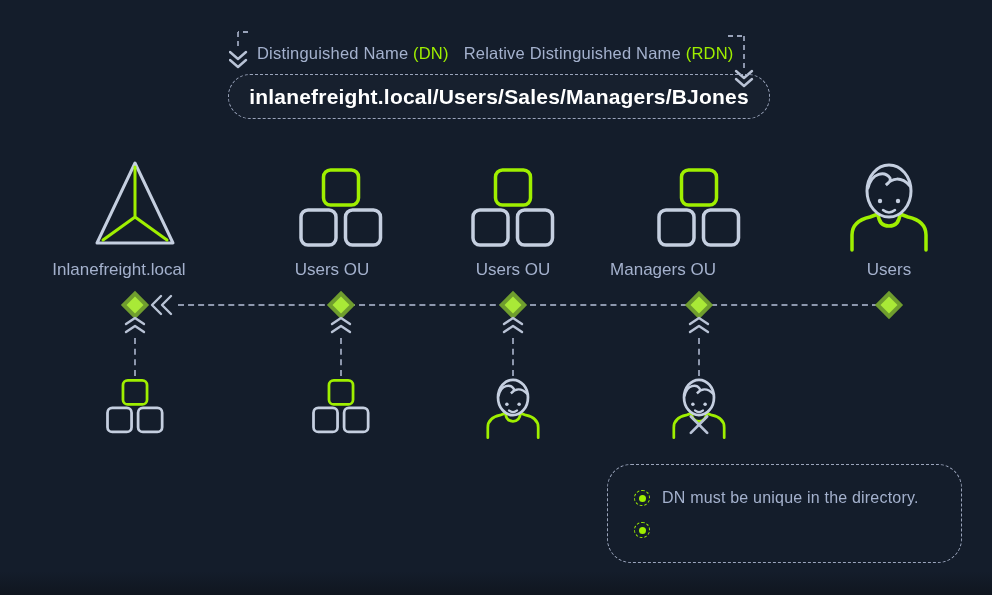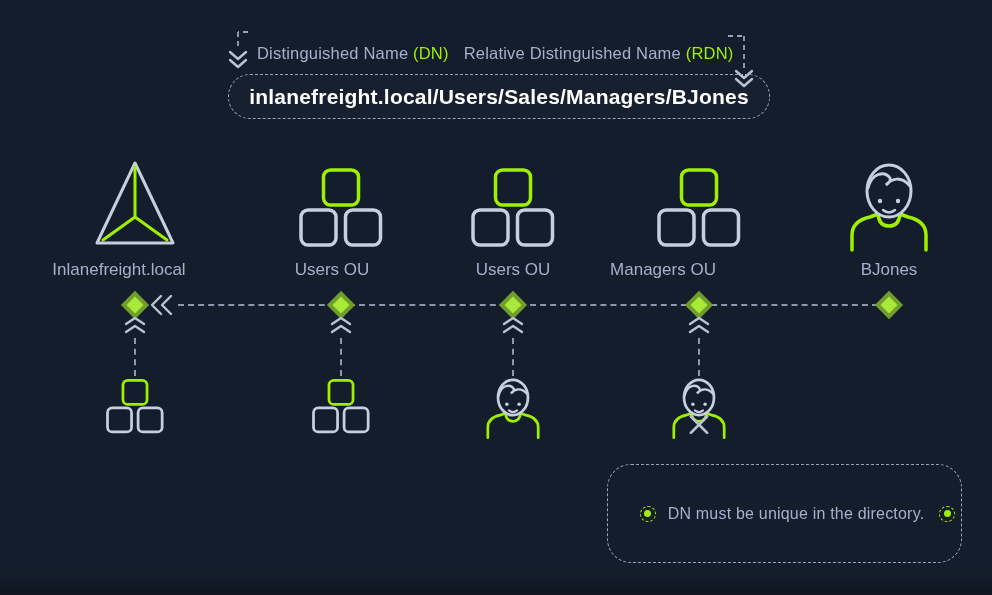--- a/index.html
+++ b/index.html
@@ -25,21 +25,21 @@
   .node-label{top:260px;transform:translateX(-50%);font-size:17px;font-weight:500;
     color:#a4b1cd;white-space:nowrap;}
   
   .h-line{left:178px;top:304px;width:700px;height:0;border-top:2px dashed #8d97ad;}
   .v-line{width:0;height:38px;top:338px;border-left:2px dashed #8d97ad;}
   
   .diamond{width:20px;height:20px;top:295px;transform:rotate(45deg);background:#6f9d2e;}
   .diamond::after{content:"";position:absolute;inset:4px;background:#a9e937;}
   
   .notes{left:607px;top:464px;width:355px;height:99px;border:1.5px dashed #9aa4bb;
-    border-radius:24px;display:flex;justify-content:center;
+    border-radius:24px;display:flex;flex-direction:column;justify-content:center;
     gap:15px;padding:0 0 0 26px;box-sizing:border-box;}
   .note-row{display:flex;align-items:center;gap:12px;}
   .bullet{width:14px;height:14px;border:1.5px dashed #9fef00;border-radius:50%;
     display:flex;align-items:center;justify-content:center;flex:none;}
   .bullet .dot{width:7px;height:7px;border-radius:50%;background:#9fef00;}
   .note-text{font-size:16px;color:#a4b1cd;letter-spacing:.2px;white-space:nowrap;}
 </style>
 </head>
 <body>
 
@@ -101,21 +101,21 @@
     <path d="M23,30 C27,14 40,13 45,20 C46,22 44,25 41,27 C47,20 56,18 65,28" fill="none" stroke="#c5cfe0" stroke-width="3" stroke-linecap="round"></path>
     <circle cx="35" cy="43" r="2.2" fill="#c5cfe0"></circle>
     <circle cx="53" cy="43" r="2.2" fill="#c5cfe0"></circle>
     <path d="M38,52 Q44,57 50,52" fill="none" stroke="#c5cfe0" stroke-width="2.5" stroke-linecap="round"></path>
   </svg>
 
   <div class="abs node-label" style="left:119px">Inlanefreight.local</div>
   <div class="abs node-label" style="left:332px">Users OU</div>
   <div class="abs node-label" style="left:513px">Users OU</div>
   <div class="abs node-label" style="left:663px">Managers OU</div>
-  <div class="abs node-label" style="left:889px">BJones</div>
+  <div class="abs node-label" style="left:889px">Users</div>
 
   <div class="abs h-line"></div>
 
   <svg class="abs" style="left:150px;top:294px" width="24" height="22">
     <polyline class="chev" points="11,2 2,11 11,20"></polyline>
     <polyline class="chev" points="21,2 12,11 21,20"></polyline>
   </svg>
 
   <div class="abs diamond" style="left:125px"></div>
   <div class="abs diamond" style="left:331px"></div>

